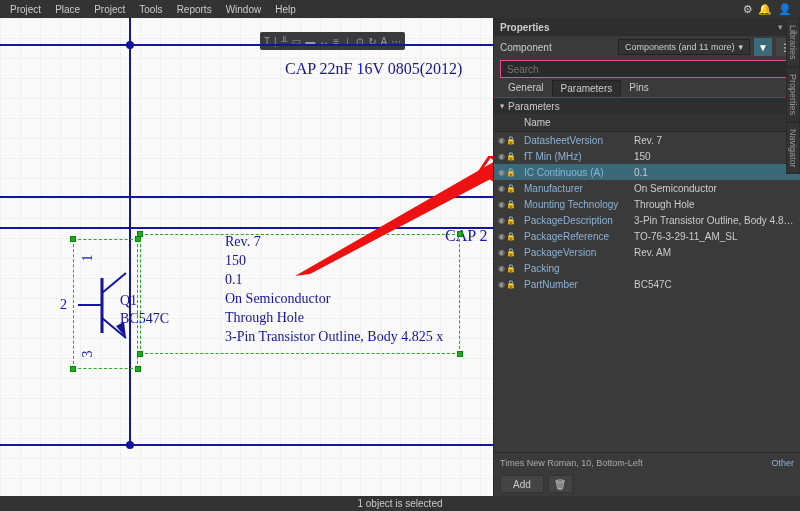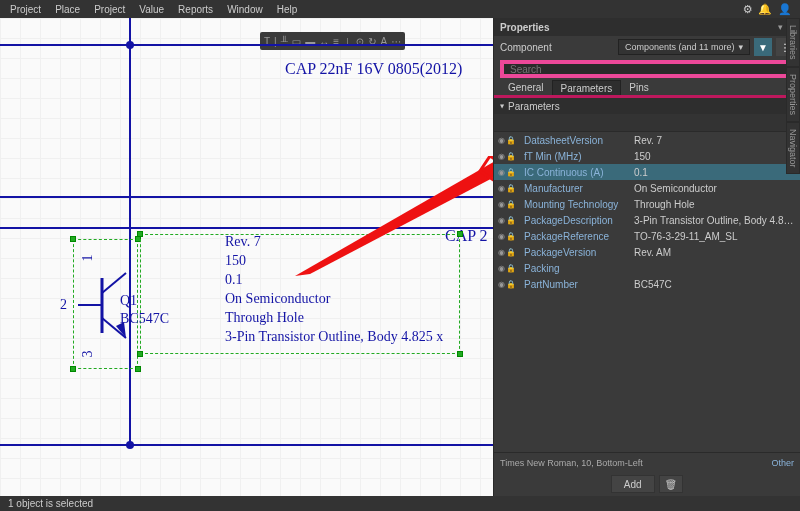--- a/index.html
+++ b/index.html
@@ -25,58 +25,58 @@
 .panel{width:307px;background:#3a3a3a;display:flex;flex-direction:column;border-left:1px solid #2a2a2a}
 .panel-hdr{height:18px;background:#2e2e2e;display:flex;align-items:center;justify-content:space-between;padding:0 6px}
 .panel-title{color:#ccc;font-size:10px;font-weight:bold}
 .panel-ctrls{display:flex;gap:4px}
 .panel-ctrls span{color:#999;font-size:9px}
 .comp-row{height:22px;display:flex;align-items:center;padding:0 6px}
 .comp-label{color:#ccc;font-size:10px;flex:1}
 .comp-dd{background:#333;padding:2px 6px;font-size:9px;color:#ccc;border:1px solid #222;display:flex;align-items:center;gap:4px}
 .comp-btn{width:18px;height:18px;background:#3a6a7a;color:#fff;display:flex;align-items:center;justify-content:center;margin-left:4px;font-size:10px}
 .search-row{height:22px;padding:2px 6px}
-.search-in{width:100%;height:18px;background:#2a2a2a;border:4px solid #ec4899;color:#999;padding:0 18px 0 6px;font-size:10px}
-.tabs{height:18px;display:flex;padding:0 6px;border-bottom:3px solid #be185d}
+.search-in{width:100%;height:18px;background:#2a2a2a;border:1px solid #ec4899;color:#999;padding:0 18px 0 6px;font-size:10px}
+.tabs{height:18px;display:flex;padding:0 6px;border-bottom:1px solid #be185d}
 .tab{padding:2px 8px;font-size:10px;color:#ccc;cursor:pointer}
 .tab.active{background:#2e2e2e;border:1px solid #222;border-bottom:none}
 .sec-hdr{height:16px;background:#2e2e2e;display:flex;align-items:center;padding:0 6px;font-size:10px;color:#ccc}
 .sec-hdr:before{content:"▸";margin-right:4px;font-size:8px;transform:rotate(90deg);display:inline-block}
 .param-table{flex:1;overflow:auto}
 .thdr{height:18px;display:flex;background:#333;border-bottom:1px solid #2a2a2a}
 .thdr .c-icon{width:26px}
 .thdr .c-name{width:110px;padding:3px 4px;font-size:10px;color:#ccc}
 .thdr .c-val{flex:1;padding:3px 4px;font-size:10px;color:#ccc}
 .trow{height:16px;display:flex;align-items:center;font-size:10px}
 .trow.sel{background:#3a6a7a}
 .c-icon{width:26px;display:flex;align-items:center;justify-content:center;gap:1px}
 .c-icon .eye{color:#999;font-size:8px}
 .c-icon .lock{color:#999;font-size:8px}
 .c-name{width:110px;padding:0 4px;color:#8ab3d9;white-space:nowrap;overflow:hidden;text-overflow:ellipsis}
 .c-val{flex:1;padding:0 4px;color:#ccc;white-space:nowrap;overflow:hidden;text-overflow:ellipsis}
 .empty{flex:1}
 .font-row{height:20px;display:flex;align-items:center;justify-content:space-between;padding:0 6px;border-top:1px solid #2a2a2a;font-size:9px;color:#aaa}
 .font-row .other{color:#8ab3d9;}
-.btn-row{height:24px;display:flex;justify-content:center;gap:4px;padding:2px 6px;align-items:center}
+.btn-row{height:24px;display:flex;justify-content:flex-start;gap:4px;padding:2px 6px;align-items:center}
 .btn{height:18px;background:#444;border:1px solid #333;color:#ccc;padding:0 12px;font-size:10px;display:flex;align-items:center}
 .btn.icon{padding:0 5px}
 .side-tabs{position:absolute;right:0;top:18px;width:14px;display:flex;flex-direction:column}
 .side-tab{writing-mode:vertical-rl;background:#333;color:#999;font-size:9px;padding:6px 1px;border:1px solid #2a2a2a;text-align:center}
-.statusbar{height:15px;background:#333;display:flex;align-items:center;justify-content:flex-start;padding:0 8px;font-size:10px;color:#ccc}
+.statusbar{height:15px;background:#333;display:flex;align-items:center;justify-content:center;padding:0 8px;font-size:10px;color:#ccc}
 .pin-num{position:absolute;color:#1313a5;font-family:"Times New Roman",serif;font-size:14px}
 </style>
 </head>
 <body>
 
 <div class="menubar">
   <div class="menus" id="menus">
       <span class="menu-item">Project</span>
       <span class="menu-item">Place</span>
       <span class="menu-item">Project</span>
-      <span class="menu-item">Value</span>
+      <span class="menu-item">Tools</span>
       <span class="menu-item">Reports</span>
       <span class="menu-item">Window</span>
       <span class="menu-item">Help</span>
     </div>
   <div class="sys-icons">
     <span>⚙</span>
     <span>🔔</span>
     <span>👤</span>
   </div>
 </div>
@@ -175,20 +175,21 @@
       <input class="search-in" placeholder="Search" style="">
     </div>
     <div class="tabs" id="tabs">
         <span class="tab">General</span>
         <span class="tab active">Parameters</span>
         <span class="tab">Pins</span>
       </div>
     <div class="sec-hdr">Parameters</div>
     <div class="thdr">
       <div class="c-icon"></div>
+      <div class="c-name">Name</div>
     </div>
     <div class="param-table" id="ptable">
         <div class="trow">
           <div class="c-icon">
             <span class="eye">◉</span>
             <span class="lock">🔒</span>
           </div>
           <div class="c-name">DatasheetVersion</div>
           <div class="c-val">Rev. 7</div>
         </div>

